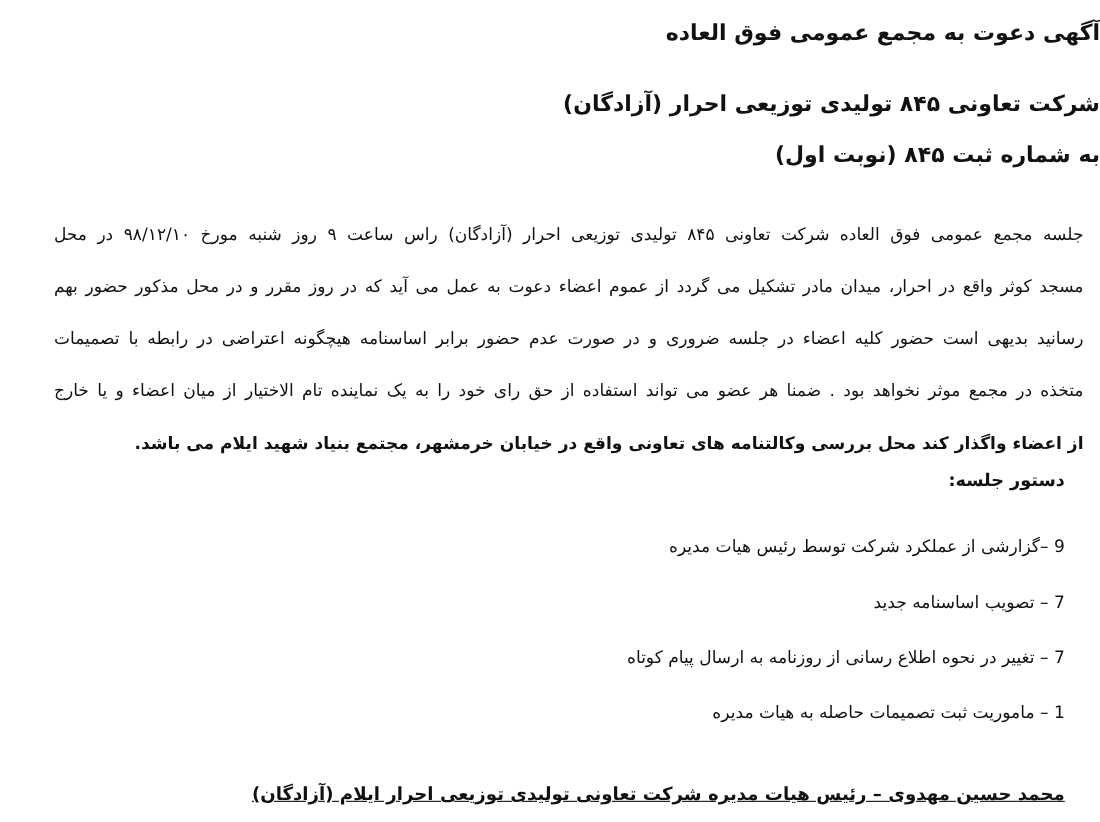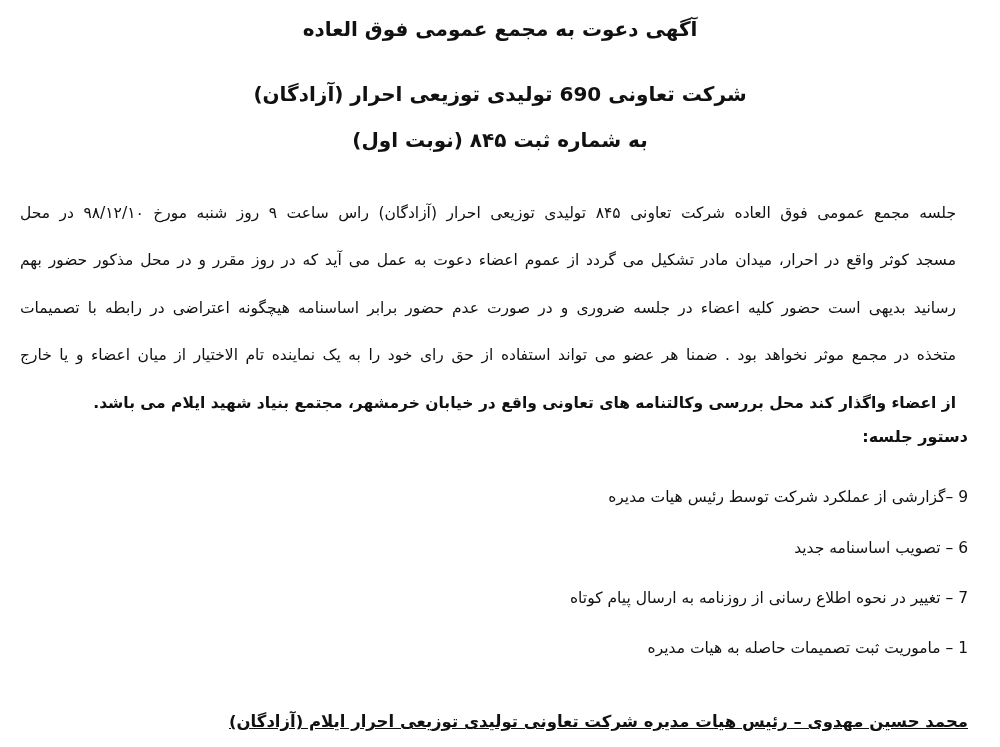--- a/index.html
+++ b/index.html
@@ -3,28 +3,28 @@
   <meta charset="utf-8">
   <style>
     html, body { margin: 0; padding: 0; }
     body {
       width: 1000px; height: 747px; overflow: hidden;
       background: #ffffff; color: #111111;
       font-family: "DejaVu Sans", "Liberation Sans", sans-serif;
       direction: rtl; position: relative;
     }
     .title {
-      position: absolute; left: 0; width: 1000px; text-align: center;
+      position: absolute; left: 0; width: 1000px; 
       font-weight: bold; font-size: 20px; line-height: 28px; margin: 0;
     }
     .t1 { top: 15px; }
     .t2 { top: 80px; }
     .t3 { top: 126px; }
     .body-line {
-      position: absolute; right: 44px; width: 936px;
+      position: absolute; right: 15px; width: 936px;
       font-size: 15.5px; line-height: 22px; white-space: nowrap;
       text-align: justify; text-align-last: justify;
     }
     .body-line.last { text-align-last: right; font-weight: bold; }
     .agenda-heading {
       position: absolute; right: 32px; top: 426px;
       font-weight: bold; font-size: 16px; line-height: 22px; text-align: center;
     }
     .agenda-item {
       position: absolute; right: 32px;
@@ -32,32 +32,32 @@
     }
     .signature {
       position: absolute; right: 32px; top: 710px;
       font-weight: bold; font-size: 16.5px; line-height: 24px; white-space: nowrap; text-decoration: underline;
     }
   </style>
 </head>
 <body>
 
 <h1 class="title t1">آگهی دعوت به مجمع عمومی فوق العاده</h1>
-<h2 class="title t2">شرکت تعاونی 690 تولیدی توزیعی احرار (آزادگان)</h2>
+<h2 class="title t2">شرکت تعاونی ۸۴۵ تولیدی توزیعی احرار (آزادگان)</h2>
 <h3 class="title t3">به شماره ثبت ۸۴۵ (نوبت اول)</h3>
 
 <div>
   <div class="body-line" style="top:202px">جلسه مجمع عمومی فوق العاده شرکت تعاونی ۸۴۵ تولیدی توزیعی احرار (آزادگان) راس ساعت ۹ روز شنبه مورخ ۹۸/۱۲/۱۰ در محل</div>
   <div class="body-line" style="top:249px">مسجد کوثر واقع در احرار، میدان مادر تشکیل می گردد از عموم اعضاء دعوت به عمل می آید که در روز مقرر و در محل مذکور حضور بهم</div>
   <div class="body-line" style="top:297px">رسانید بدیهی است حضور کلیه اعضاء در جلسه ضروری و در صورت عدم حضور برابر اساسنامه هیچگونه اعتراضی در رابطه با تصمیمات</div>
   <div class="body-line" style="top:344px">متخذه در مجمع موثر نخواهد بود . ضمنا هر عضو می تواند  استفاده از حق رای خود را به یک نماینده تام الاختیار از میان اعضاء و یا خارج</div>
   <div class="body-line last" style="top:392px">از اعضاء واگذار کند محل بررسی وکالتنامه های تعاونی واقع در خیابان خرمشهر، مجتمع بنیاد شهید ایلام می باشد.</div>
 </div>
 
 <div>
   <div class="agenda-heading">دستور جلسه:</div>
   <div class="agenda-item" style="top:486px">9 –گزارشی از عملکرد شرکت توسط رئیس هیات مدیره</div>
-  <div class="agenda-item" style="top:537px">6 – تصویب اساسنامه جدید</div>
+  <div class="agenda-item" style="top:537px">7 – تصویب اساسنامه جدید</div>
   <div class="agenda-item" style="top:587px">7 – تغییر در نحوه اطلاع رسانی از روزنامه به ارسال پیام کوتاه</div>
   <div class="agenda-item" style="top:637px">1 – ماموریت ثبت تصمیمات حاصله به هیات مدیره</div>
 </div>
 
 <div class="signature">محمد حسین مهدوی –  رئیس هیات مدیره شرکت تعاونی تولیدی توزیعی احرار ایلام (آزادگان)</div>
 
 </body></html>

